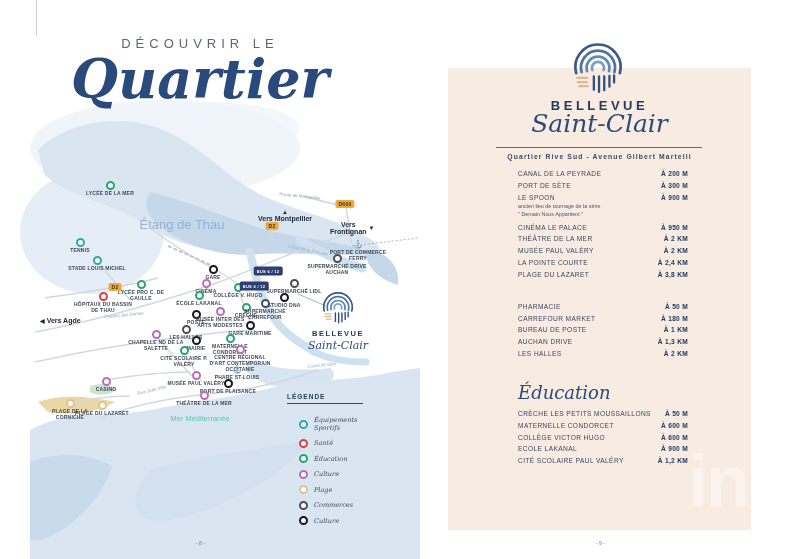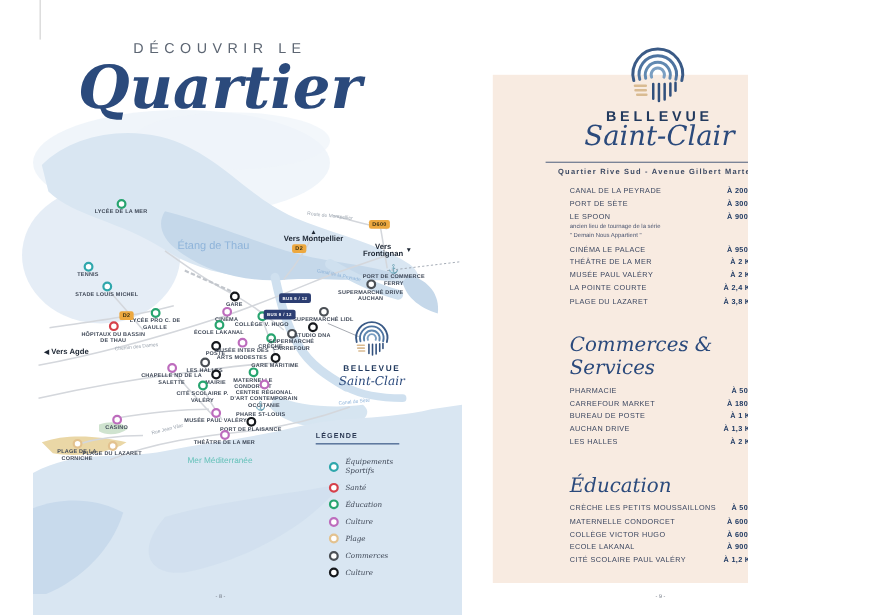--- a/index.html
+++ b/index.html
@@ -1,17 +1,17 @@
 <!DOCTYPE html>
 <html><head>
 <meta charset="utf-8">
 <style>
   html,body{margin:0;padding:0;background:#ffffff;}
-  .stage{position:relative;width:660px;height:559px;background:#fff;overflow:hidden;
-         font-family:"Liberation Sans",sans-serif;padding-left:20px;}
+  .stage{position:relative;width:800px;height:559px;background:#fff;overflow:hidden;
+         font-family:"Liberation Sans",sans-serif;}
   .map-art{position:absolute;left:0;top:0;width:800px;height:559px;}
   .crop{position:absolute;left:36px;top:0;width:1px;height:36px;background:#cfcfcf;}
 
   
   .left-head{position:absolute;left:55px;top:36px;width:290px;text-align:center;}
   .kicker{font-size:13px;letter-spacing:5px;color:#5d6673;font-weight:500;}
   .script-title{font-family:"DejaVu Serif",serif;font-style:italic;font-weight:bold;
                 font-size:54px;line-height:1.05;color:#2b4a7c;}
 
   
@@ -257,21 +257,21 @@
         <div class="mlabel">CASINO</div>
       </div>
       <div class="marker" style="left: 70px; top: 399px;">
         <span class="ring" style="border-color: rgb(227, 194, 143);"></span>
         <div class="mlabel">PLAGE DE LA CORNICHE</div>
       </div>
       <div class="marker" style="left: 102px; top: 401px;">
         <span class="ring" style="border-color: rgb(227, 194, 143);"></span>
         <div class="mlabel">PLAGE DU LAZARET</div>
       </div>
-      <div class="wlabel" style="left: 194px; top: 224px; font-size: 10px; color: rgb(143, 180, 218); transform: translate(-50%, -50%) rotate(0deg);">Étang de Thau</div>
+      <div class="wlabel" style="left: 182px; top: 224px; font-size: 13px; color: rgb(143, 180, 218); transform: translate(-50%, -50%) rotate(0deg);">Étang de Thau</div>
       <div class="wlabel" style="left: 200px; top: 418px; font-size: 7.5px; color: rgb(102, 194, 186); transform: translate(-50%, -50%) rotate(0deg);">Mer Méditerranée</div>
       <div class="wlabel" style="left: 322px; top: 365px; font-size: 4.5px; color: rgb(143, 180, 218); transform: translate(-50%, -50%) rotate(-6deg);">Canal de Sète</div>
       <div class="wlabel" style="left: 308px; top: 250px; font-size: 4.5px; color: rgb(143, 180, 218); transform: translate(-50%, -50%) rotate(12deg);">Canal de la Peyrade</div>
       <div class="wlabel" style="left: 300px; top: 196px; font-size: 4.5px; color: rgb(154, 163, 174); transform: translate(-50%, -50%) rotate(6deg);">Route de Montpellier</div>
       <div class="wlabel" style="left: 152px; top: 390px; font-size: 4.5px; color: rgb(154, 163, 174); transform: translate(-50%, -50%) rotate(-14deg);">Rue Jean Vilar</div>
       <div class="wlabel" style="left: 124px; top: 315px; font-size: 4.5px; color: rgb(154, 163, 174); transform: translate(-50%, -50%) rotate(-6deg);">Chemin des Dames</div>
       <div class="rbadge" style="left: 115px; top: 287px;">D2</div>
       <div class="rbadge" style="left: 272px; top: 226px;">D2</div>
       <div class="rbadge" style="left: 345px; top: 204px;">D600</div>
       <div class="bus" style="left: 268px; top: 271px;">BUS 6 / 12</div>
@@ -374,21 +374,20 @@
         <div class="row">
           <span class="aname">LA POINTE COURTE</span>
           <span class="adist">À 2,4 KM</span>
         </div>
         <div class="row">
           <span class="aname">PLAGE DU LAZARET</span>
           <span class="adist">À 3,8 KM</span>
         </div>
       </div>
       <div class="sec">
-        <div class="sec-title">Commerces &amp; Services</div>
         <div class="row">
           <span class="aname">PHARMACIE</span>
           <span class="adist">À 50 M</span>
         </div>
         <div class="row">
           <span class="aname">CARREFOUR MARKET</span>
           <span class="adist">À 180 M</span>
         </div>
         <div class="row">
           <span class="aname">BUREAU DE POSTE</span>

